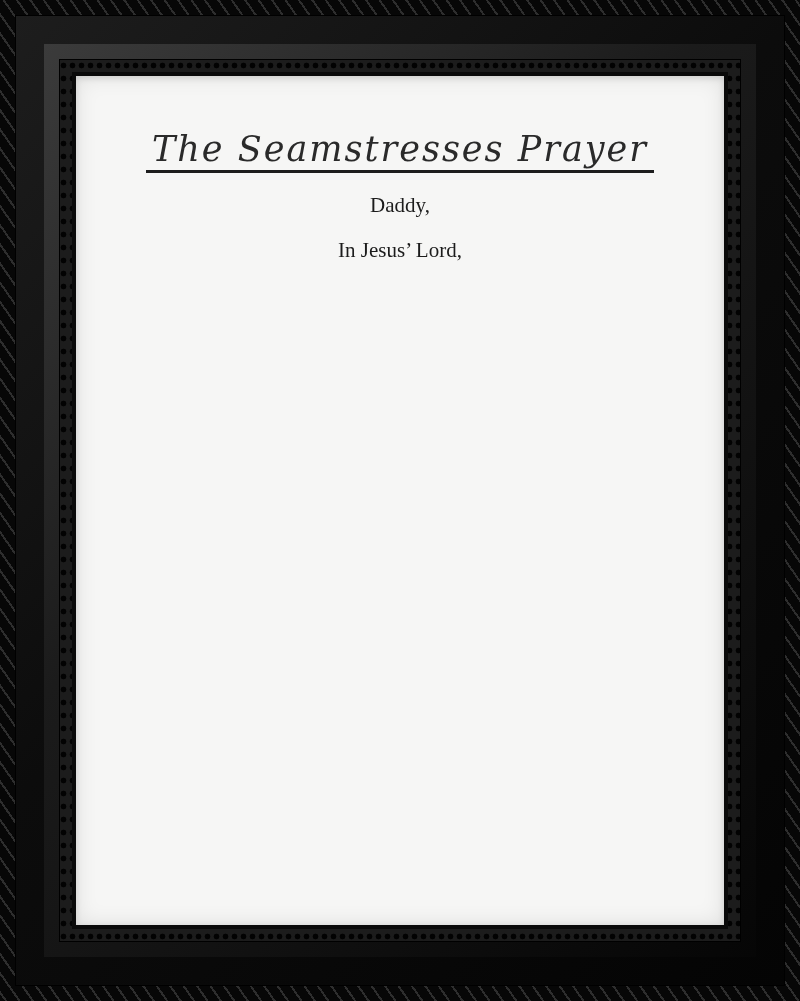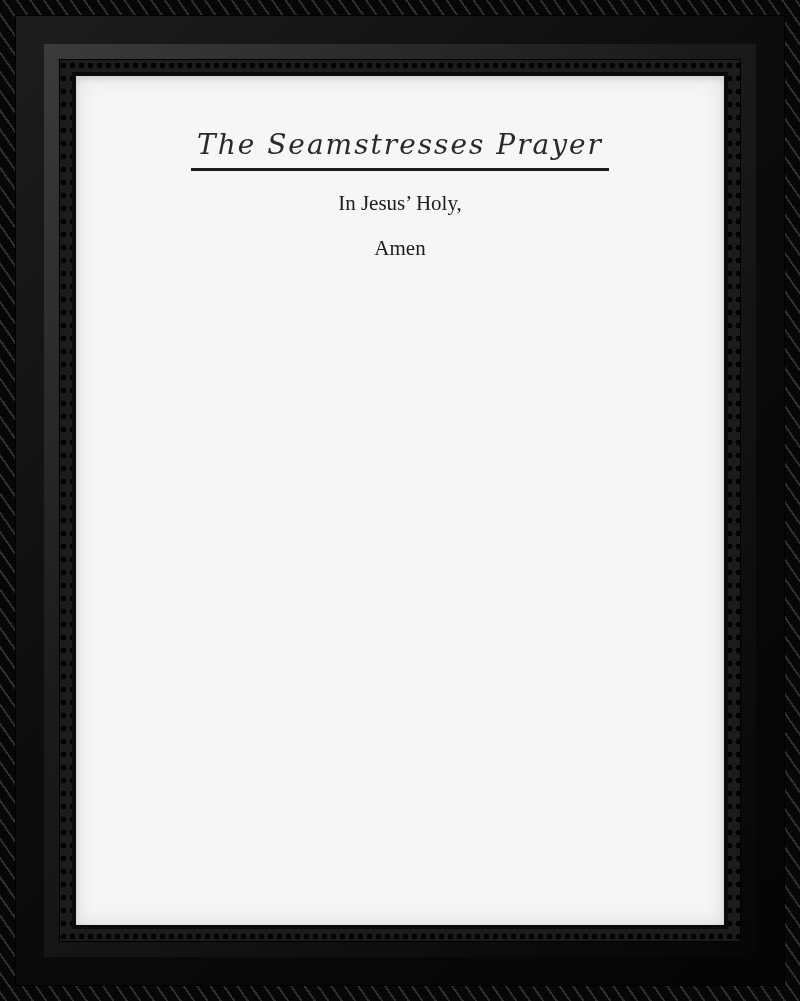--- a/index.html
+++ b/index.html
@@ -67,25 +67,25 @@
     text-align: center;
     color: #1c1c1c;
     font-family: "Liberation Serif", serif;
   }
 
   .prayer-title {
     display: inline-block;
     font-family: "DejaVu Serif", cursive, serif;
     font-style: italic;
     font-weight: 400;
-    font-size: 28px;
+    font-size: 35px;
     letter-spacing: 2px;
     color: #2a2a2a;
     border-bottom: 3px solid #1d1d1d;
-    padding: 0 6px 6px 6px;
+    padding: 0 6px 0 6px;
     margin: 0 auto 14px auto;
     line-height: 1.2;
   }
 
   .salutation {
     font-size: 21px;
     margin: 0 0 8px 0;
     line-height: 37px;
   }
 
@@ -107,26 +107,26 @@
 
 <div class="frame-rope">
   <div class="frame-flat">
     <div class="frame-bevel">
       <div class="frame-beads">
         <div class="frame-rabbet">
           <div class="paper">
 
             <h1 class="prayer-title">The Seamstresses Prayer</h1>
 
+            <p class="salutation">Daddy,</p>
 
 
 
 
-            <p class="closing">In Jesus’ Holy,</p>
+            <p class="closing">In Jesus’ Lord,</p>
 
-            <p class="amen">Amen</p>
 
           </div>
         </div>
       </div>
     </div>
   </div>
 </div>
 
 </body></html>

